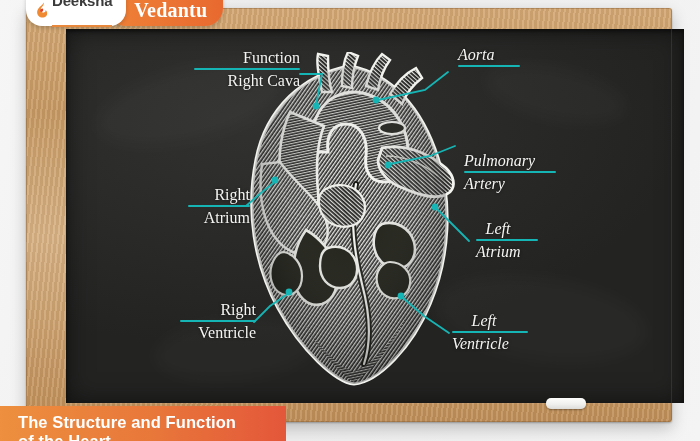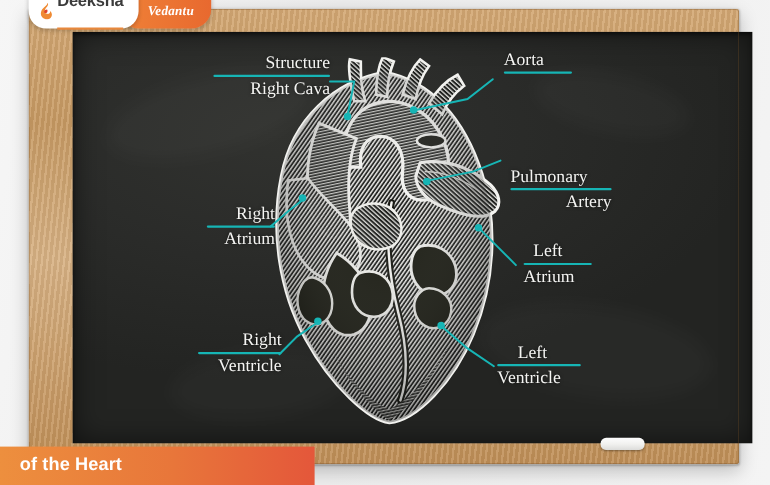--- a/index.html
+++ b/index.html
@@ -64,22 +64,22 @@
   }
   .logo-vedantu{
     position:relative;margin-left:-18px;
     background:linear-gradient(90deg,#ef8137 0%,#e8692f 100%);
     border-radius:0 0 18px 18px;
     padding:4px 16px 6px 26px;display:flex;align-items:center;
     box-shadow:0 2px 4px rgba(0,0,0,.18);
     z-index:1;
   }
   .logo-vtext{
-    font-family:"Liberation Serif",serif;font-style:italic;font-weight:700;
-    font-size:12px;color:#ffffff;line-height:1;letter-spacing:.2px;
+    font-family:"Liberation Serif",serif;font-weight:700;
+    font-size:20px;color:#ffffff;line-height:1;letter-spacing:.2px;
   }
 
   
   .title-banner{
     position:absolute;left:0;top:406px;width:286px;height:40px;
     background:linear-gradient(90deg,#ed8f3e 0%,#e8763a 55%,#e4573a 100%);
     display:flex;flex-direction:column;justify-content:flex-start;
     padding:7px 0 0 18px;box-sizing:border-box;overflow:hidden;
   }
   .title-line{
@@ -89,21 +89,21 @@
 
   
   .label{
     position:absolute;color:#f4f4f2;
     font-family:"Liberation Serif", serif;
     font-size:16px;line-height:19px;white-space:nowrap;
     text-shadow:0 0 3px rgba(0,0,0,.6);
   }
   .label .l1,.label .l2{display:block;}
   .label.right-al{text-align:right;}
-  .label.left-al{text-align:left;}
+  .label.left-al{text-align:left;font-style:italic;}
   .label .rule{
     display:block;height:2px;background:#16b5b5;border-radius:1px;margin:1px 0 1px;
   }
   svg.leaders{position:absolute;left:0;top:0;width:700px;height:441px;overflow:visible;}
   .heart-wrap{position:absolute;left:232px;top:52px;width:236px;height:340px;}
   .heart-wrap svg{width:100%;height:100%;display:block;}
 </style>
 </head>
 <body>
 
@@ -206,34 +206,34 @@
       <circle cx="376" cy="100" r="3.4"></circle>
       <circle cx="388" cy="165" r="3.4"></circle>
       <circle cx="275" cy="180" r="3.4"></circle>
       <circle cx="435" cy="207" r="3.4"></circle>
       <circle cx="289" cy="292" r="3.4"></circle>
       <circle cx="401" cy="296" r="3.4"></circle>
     </g>
   </svg>
 
   <div class="label right-al" style="left:194px;top:48px;width:106px;">
-    <span class="l1">Structure</span>
+    <span class="l1">Function</span>
     <span class="rule"></span>
     <span class="l2">Right Cava</span>
   </div>
 
   <div class="label left-al" style="left:458px;top:45px;width:62px;">
     <span class="l1">Aorta</span>
     <span class="rule"></span>
   </div>
 
   <div class="label left-al" style="left:464px;top:117px;width:92px;margin-top:34px;">
     <span class="l1">Pulmonary</span>
     <span class="rule"></span>
-    <span class="l2" style="text-align:right;">Artery</span>
+    <span class="l2" style="text-align:left;">Artery</span>
   </div>
 
   <div class="label right-al" style="left:188px;top:185px;width:62px;">
     <span class="l1">Right</span>
     <span class="rule"></span>
     <span class="l2">Atrium</span>
   </div>
 
   <div class="label left-al" style="left:476px;top:219px;width:62px;">
     <span class="l1" style="text-align:center;display:block;width:44px;">Left</span>
@@ -266,16 +266,17 @@
         </svg>
       </span>
       <span class="logo-dtext">Deeksha</span>
     </div>
     <div class="logo-vedantu">
       <span class="logo-vtext">Vedantu</span>
     </div>
   </div>
 
   <div class="title-banner">
+    <span class="title-line">The Structure and Function</span>
     <span class="title-line">of the Heart</span>
   </div>
 
 </div>
 
 </body></html>

